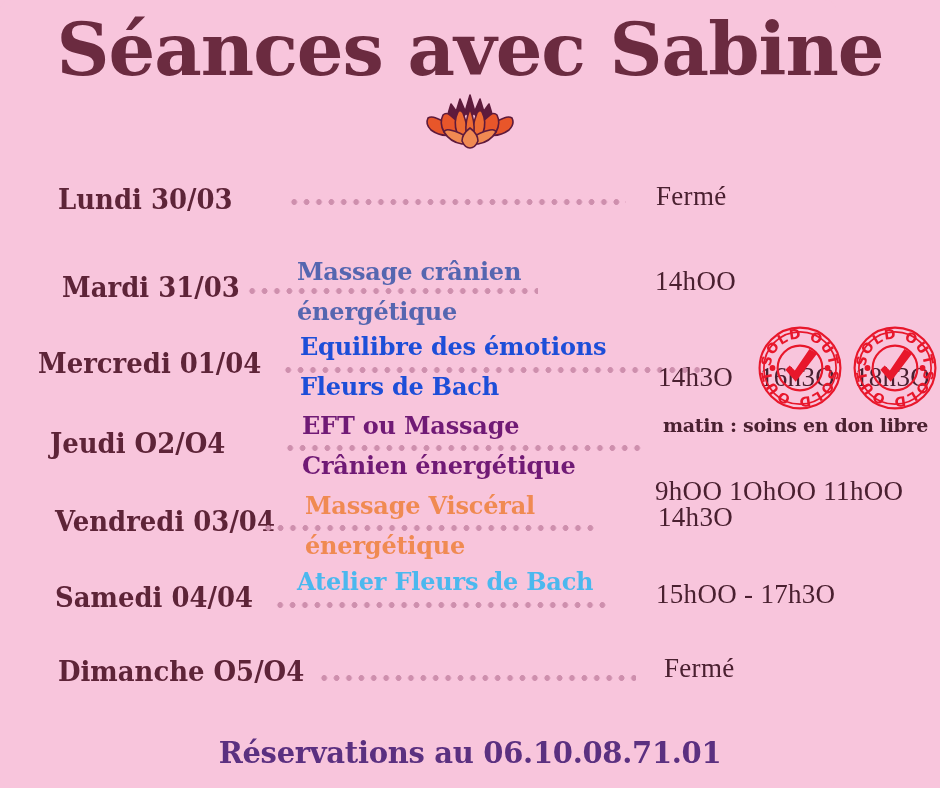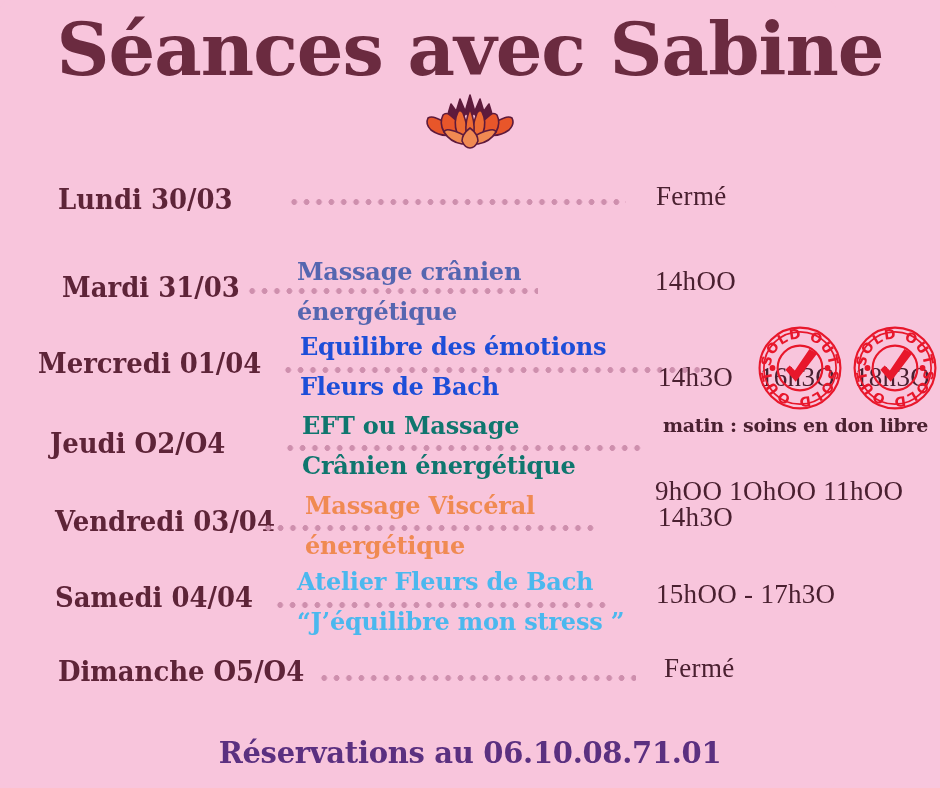--- a/index.html
+++ b/index.html
@@ -232,21 +232,21 @@
             <textPath href="#arcBot2" startOffset="50%" text-anchor="middle">SOLD OUT</textPath>
           </text>
           <path d="M33 52 L45 66 L70 33 L61 28 L44 53 L38 47 Z" fill="#E8172B"></path>
         </svg>
       </span>
     </div>
 
     <div class="row" style="height:78px;padding-left:19px;">
       <span class="day" style="left:50px; top:18px;">Jeudi O2/O4</span>
       <span class="leader" style="left:284px; top:34px; width:358px;"></span>
-      <span class="activity" style="left:302px; top:-4px; color:#0f766e;">
+      <span class="activity" style="left:302px; top:-4px; color:#701a75;">
         <span class="l1">EFT ou Massage</span>
         <span class="l2">Crânien énergétique</span>
       </span>
       <span class="note" style="left:663px; top:4px;">matin : soins en don libre</span>
       <span class="time" style="left:655px; top:26px;margin-top:40px;">9hOO  1OhOO  11hOO</span>
     </div>
 
     <div class="row" style="height:78px;">
       <span class="day" style="left:55px; top:18px;">Vendredi 03/04</span>
       <span class="leader" style="left:262px; top:36px; width:334px;"></span>
@@ -255,21 +255,20 @@
         <span class="l2">énergétique</span>
       </span>
       <span class="time" style="left:658px; top:14px;">14h3O</span>
     </div>
 
     <div class="row" style="height:80px;">
       <span class="day" style="left:55px; top:16px;">Samedi 04/04</span>
       <span class="leader" style="left:274px; top:35px; width:332px;"></span>
       <span class="activity" style="left:297px; top:-4px; color:#4BB8EE;">
         <span class="l1">Atelier Fleurs de Bach</span>
-        <span class="l2">“J’équilibre mon stress ”</span>
       </span>
       <span class="time" style="left:656px; top:13px;">15hOO - 17h3O</span>
     </div>
 
     <div class="row" style="height:62px;">
       <span class="day" style="left:58px; top:10px;">Dimanche O5/O4</span>
       <span class="leader" style="left:318px; top:28px; width:318px;"></span>
       <span class="time" style="left:664px; top:7px;">Fermé</span>
     </div>
 

